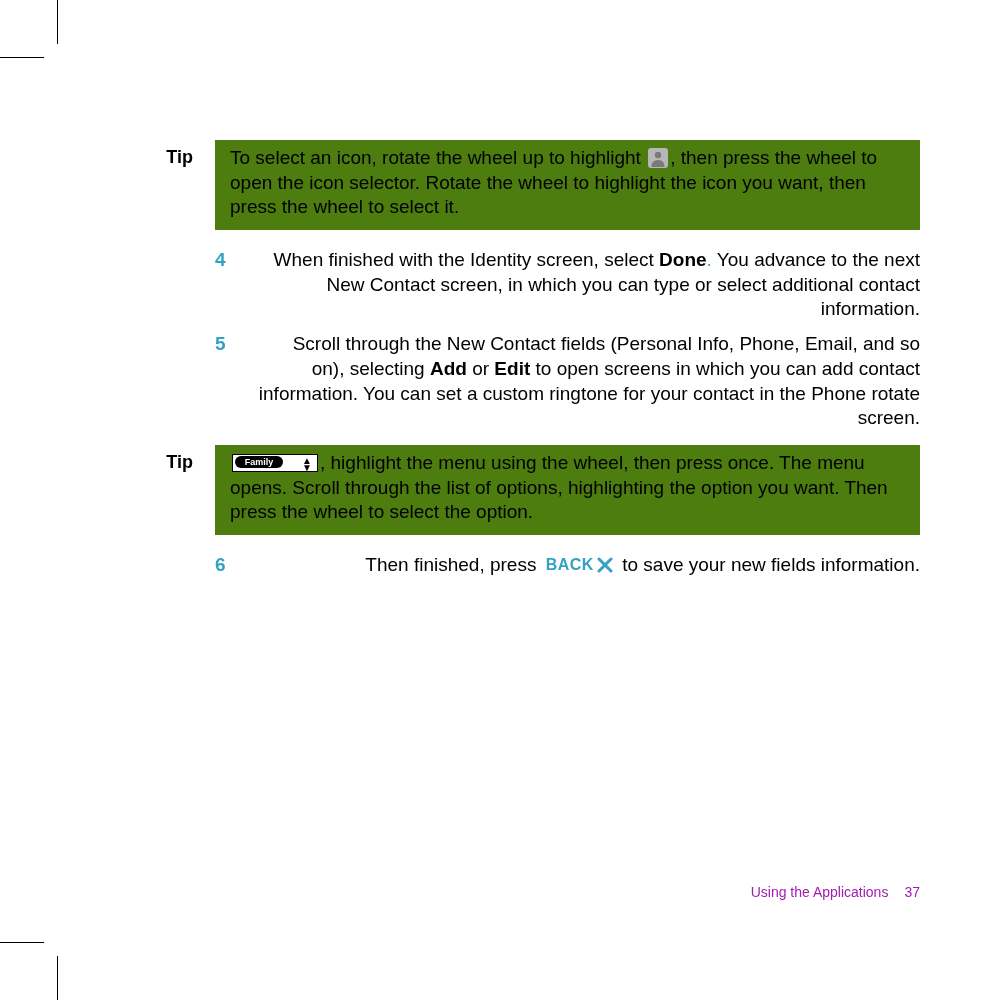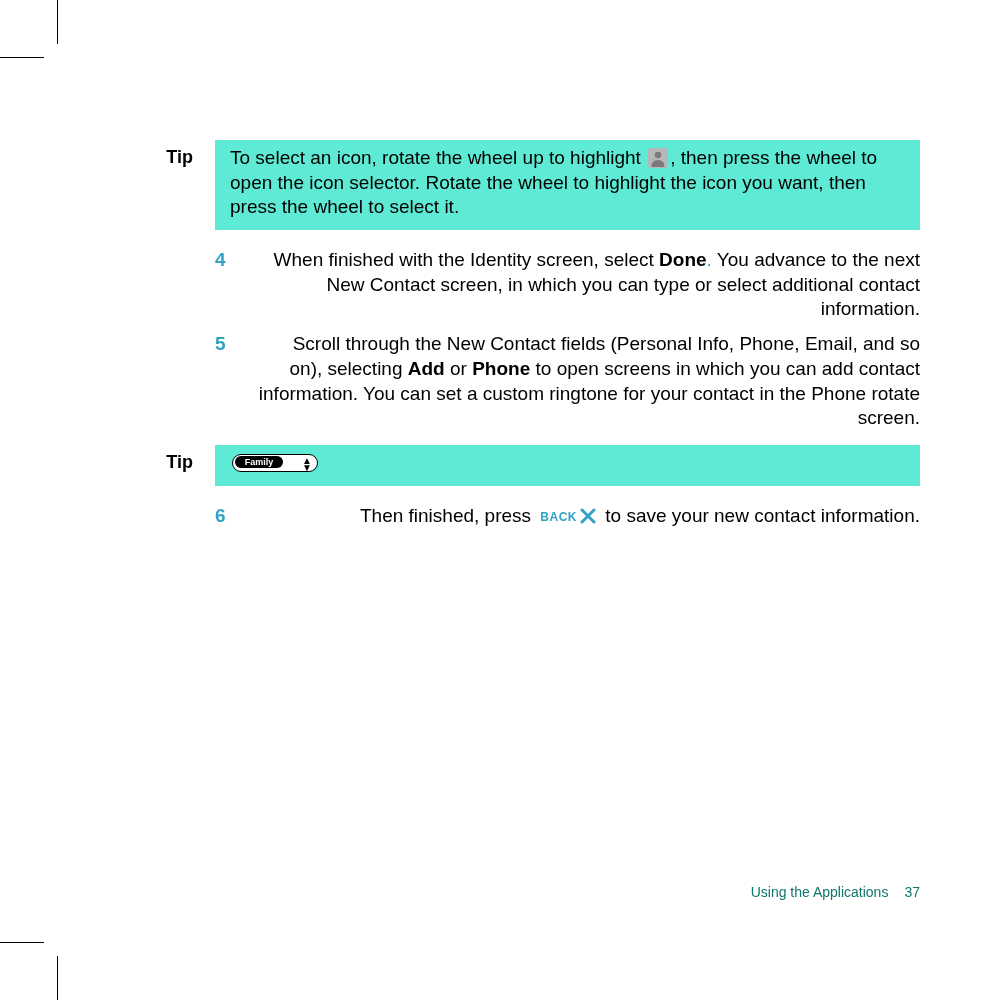--- a/index.html
+++ b/index.html
@@ -36,21 +36,21 @@
     width: 75px;
     flex: 0 0 75px;
     text-align: right;
     padding-right: 22px;
     font-weight: 700;
     padding-top: 6px;
     font-size: 18px;
   }
   .tipbody {
     flex: 1;
-    background: #5eead4;
+    background: #4d7c0f;
     padding: 6px 10px 10px 15px;
   }
 
   .ol {
     margin-left: 75px;
     margin-top: 18px;
     margin-bottom: 14px;
   }
   .li {
     display: flex;
@@ -70,60 +70,60 @@
   .icon-person {
     display: inline-block;
     width: 22px; height: 22px;
     vertical-align: -5px;
     margin: 0 1px;
   }
   .icon-popup {
     display: inline-block;
     width: 86px; height: 18px;
     border: 1.5px solid #000;
-    border-radius: 9px;
+    border-radius: 0;
     background: #fff;
     vertical-align: -3px;
     position: relative;
     margin: 0 2px;
   }
   .icon-popup .pill {
     position: absolute; left: 2px; top: 1.5px;
     width: 48px; height: 12px;
     background: #000; color: #fff;
     border-radius: 7px;
     font-size: 9px; font-weight: 700;
     line-height: 12px; text-align: center;
   }
   .icon-popup .arrows {
     position: absolute; right: 6px; top: 2px;
     font-size: 10px; line-height: 7px; letter-spacing: -1px;
   }
   .back-label {
     color: #33a2c4;
     font-weight: 700;
-    font-size: 12px;
+    font-size: 16px;
     letter-spacing: 0.5px;
     vertical-align: 1px;
     margin: 0 2px 0 4px;
   }
   .icon-x {
     display: inline-block;
     width: 16px; height: 16px;
     vertical-align: -2px;
     margin: 0 4px 0 1px;
   }
   .dotcolor { color: #33a2c4; }
 
   .footer {
     position: absolute;
     right: 80px;
     bottom: 100px;
     font-size: 14px;
-    color: #0f766e;
+    color: #a21caf;
   }
   .footer .sect { margin-right: 16px; }
   .footer .pnum { }
 </style>
 </head>
 <body>
 
 <div class="page">
   <div class="crop-h"></div>
   <div class="crop-v"></div>
@@ -146,39 +146,39 @@
     <div class="ol">
       <div class="li">
         <div class="linum">4</div>
         <div class="litext">
           <span>When finished with the Identity screen, select </span><span class="bold">Done</span><span class="dotcolor">.</span><span> You advance to the next New Contact screen, in which you can type or select additional contact information.</span>
         </div>
       </div>
       <div class="li">
         <div class="linum">5</div>
         <div class="litext">
-          <span>Scroll through the New Contact fields (Personal Info, Phone, Email, and so on), selecting </span><span class="bold">Add</span><span> or </span><span class="bold">Phone</span><span> to open screens in which you can add contact information. You can set a custom ringtone for your contact in the Phone rotate screen.</span>
+          <span>Scroll through the New Contact fields (Personal Info, Phone, Email, and so on), selecting </span><span class="bold">Add</span><span> or </span><span class="bold">Edit</span><span> to open screens in which you can add contact information. You can set a custom ringtone for your contact in the Phone rotate screen.</span>
         </div>
       </div>
     </div>
 
     <div class="tipblock">
       <div class="tiplabel">Tip</div>
       <div class="tipbody">
-        <span class="icon-popup"><span class="pill">Family</span><span class="arrows">▲<br>▼</span></span>
+        <span class="icon-popup"><span class="pill">Family</span><span class="arrows">▲<br>▼</span></span><span>, highlight the menu using the wheel, then press once. The menu opens. Scroll through the list of options, highlighting the option you want. Then press the wheel to select the option.</span>
       </div>
     </div>
 
     <div class="ol">
       <div class="li">
         <div class="linum">6</div>
         <div class="litext">
           <span>Then finished, press </span><span class="back-label">BACK</span><span class="icon-x"><svg viewBox="0 0 16 16" width="16" height="16">
                 <path d="M2 2 L14 14 M14 2 L2 14" stroke="#33a2c4" stroke-width="3" stroke-linecap="round"></path>
-              </svg></span><span> to save your new contact information.</span>
+              </svg></span><span> to save your new fields information.</span>
         </div>
       </div>
     </div>
 
   </div>
 
   <div class="footer">
     <span class="sect">Using the Applications</span><span class="pnum">37</span>
   </div>
 </div>

